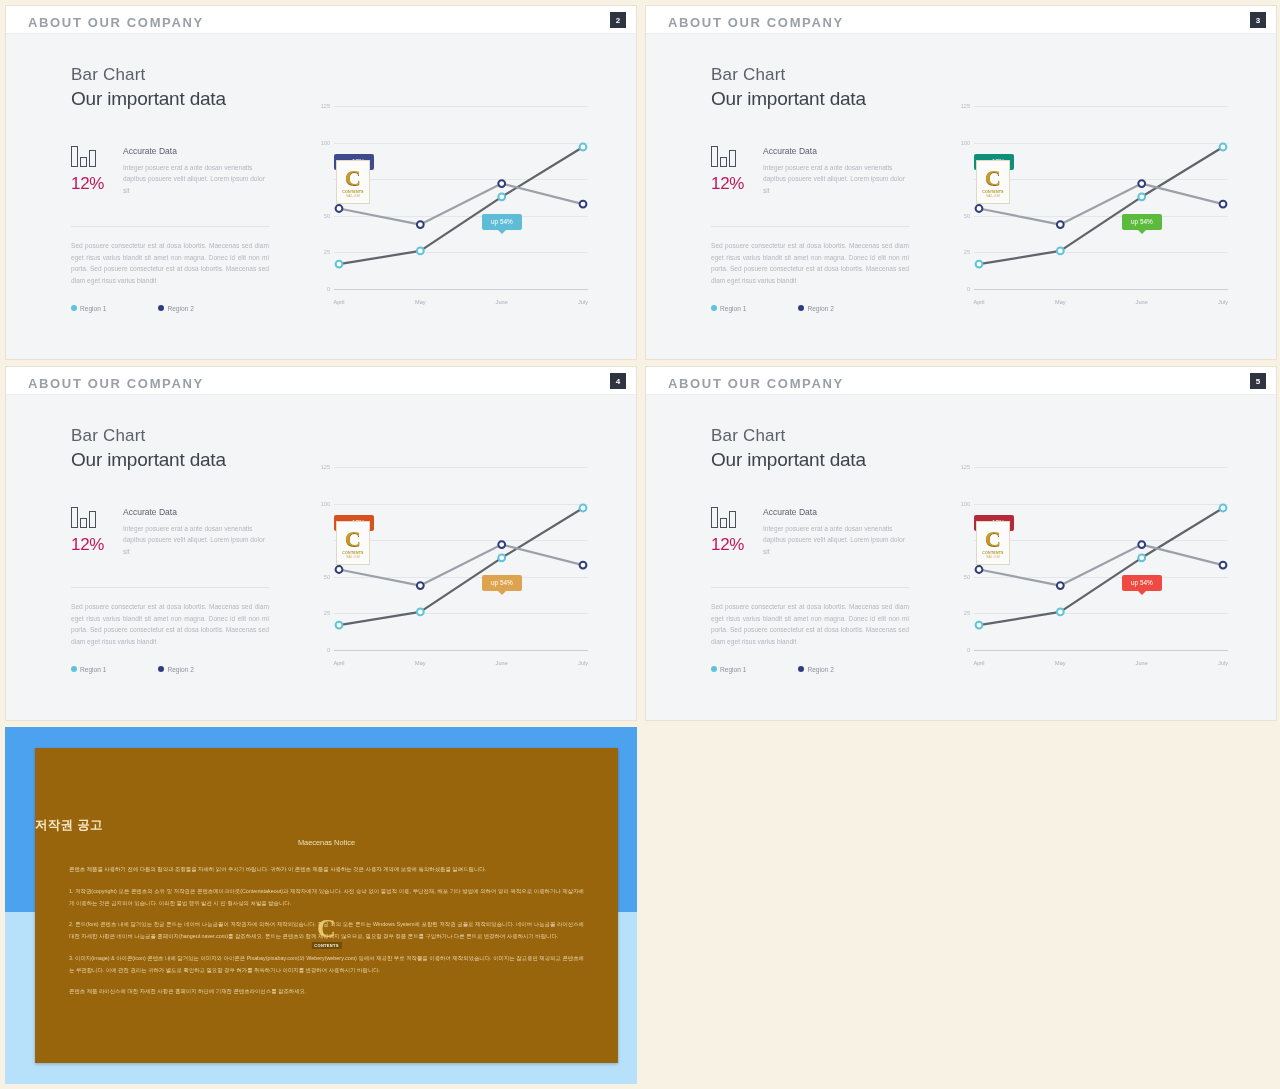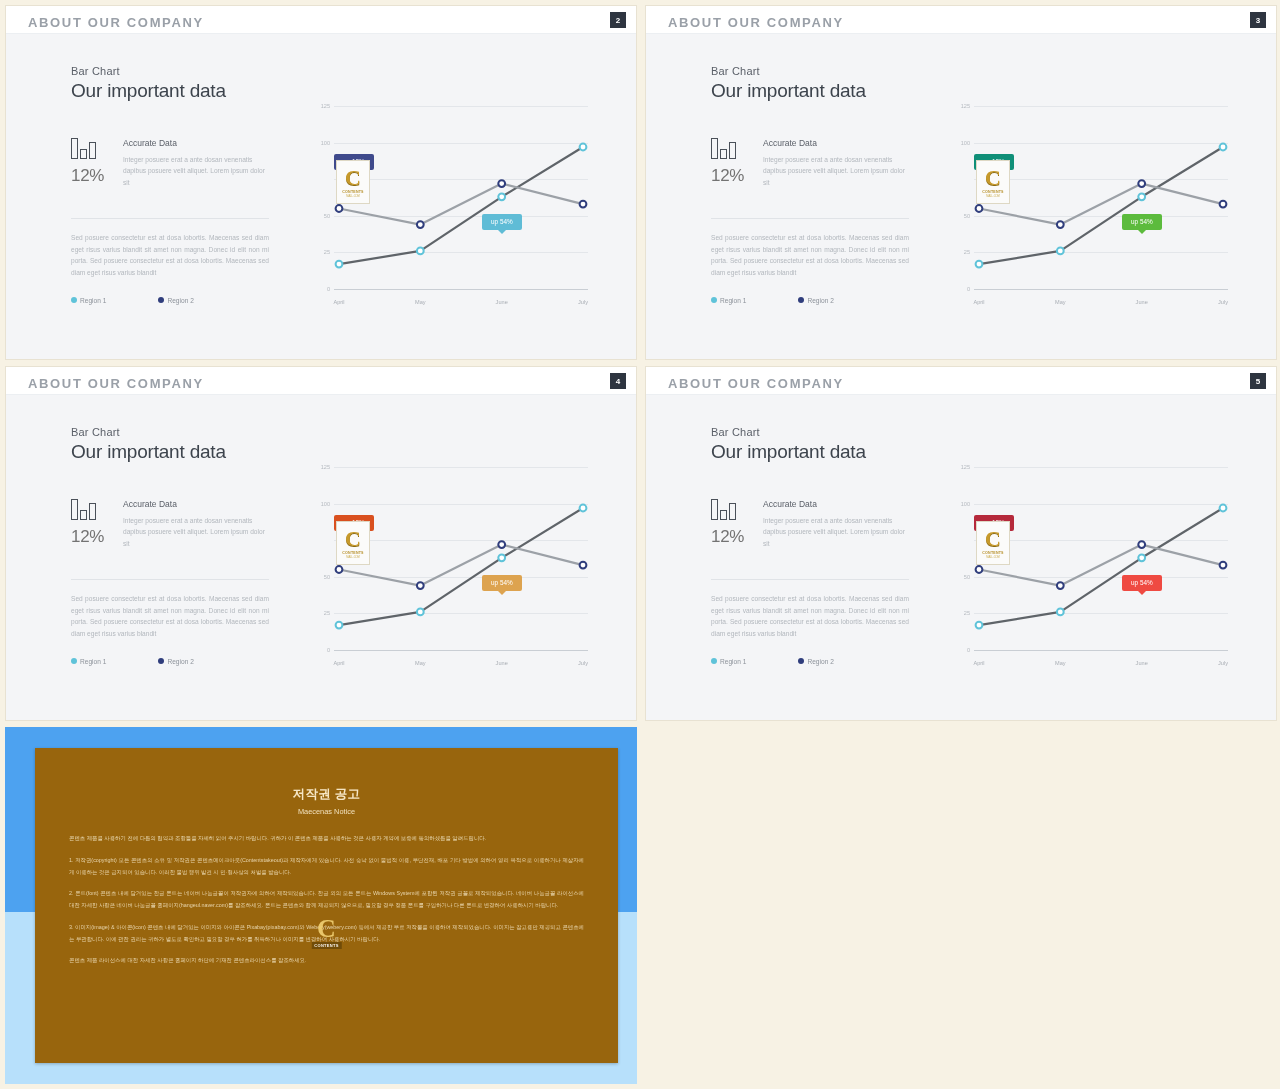--- a/index.html
+++ b/index.html
@@ -56,21 +56,21 @@
 
   .slide-body { position: relative; height: 326px; }
 
   
   .left-col {
     position: absolute;
     left: 65px; top: 31px;
     width: 198px;
   }
   .kicker {
-    font-size: 11px;
+    font-size: 17px;
     color: #5b6069;
     letter-spacing: .2px;
   }
   .headline {
     font-size: 19px;
     color: #3d444d;
     font-weight: 400;
     letter-spacing: -.2px;
     margin-top: 3px;
     white-space: nowrap;
@@ -96,21 +96,21 @@
     display: block;
     width: 7px;
     border: 1.4px solid #4a5059;
     background: transparent;
   }
   .bars i:nth-child(1) { height: 21px; }
   .bars i:nth-child(2) { height: 10px; }
   .bars i:nth-child(3) { height: 17px; }
   .stat-pct {
     font-size: 17px;
-    color: #737373;
+    color: #be185d;
     margin-top: 7px;
     letter-spacing: -.3px;
   }
   .stat-text { margin-left: 52px; }
   .stat-title {
     font-size: 8.5px;
     color: #5b6069;
     margin-bottom: 6px;
   }
   .stat-desc {
@@ -270,22 +270,21 @@
     background: #b7e0fb;
   }
   .brown-card {
     position: absolute;
     left: 30px; top: 21px;
     width: 583px; height: 315px;
     background: #98650d;
     box-shadow: 0 1px 3px rgba(0,0,0,.25);
   }
   .cp-title {
-    margin-top: 38px;
-    text-align: center;
+    margin-top: 69px;
     font-size: 12.5px;
     font-weight: 700;
     color: #f6e6c4;
     letter-spacing: .3px;
   }
   .cp-sub {
     text-align: center;
     font-size: 7.4px;
     color: #f1e0bc;
     margin-top: 4px;

